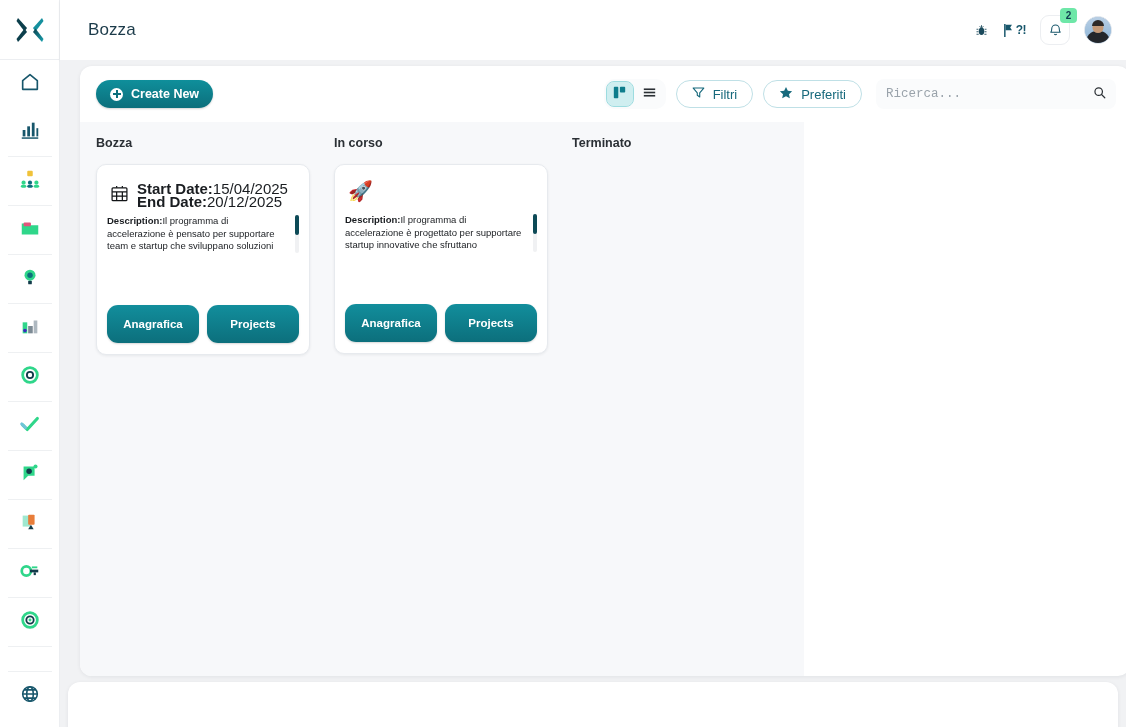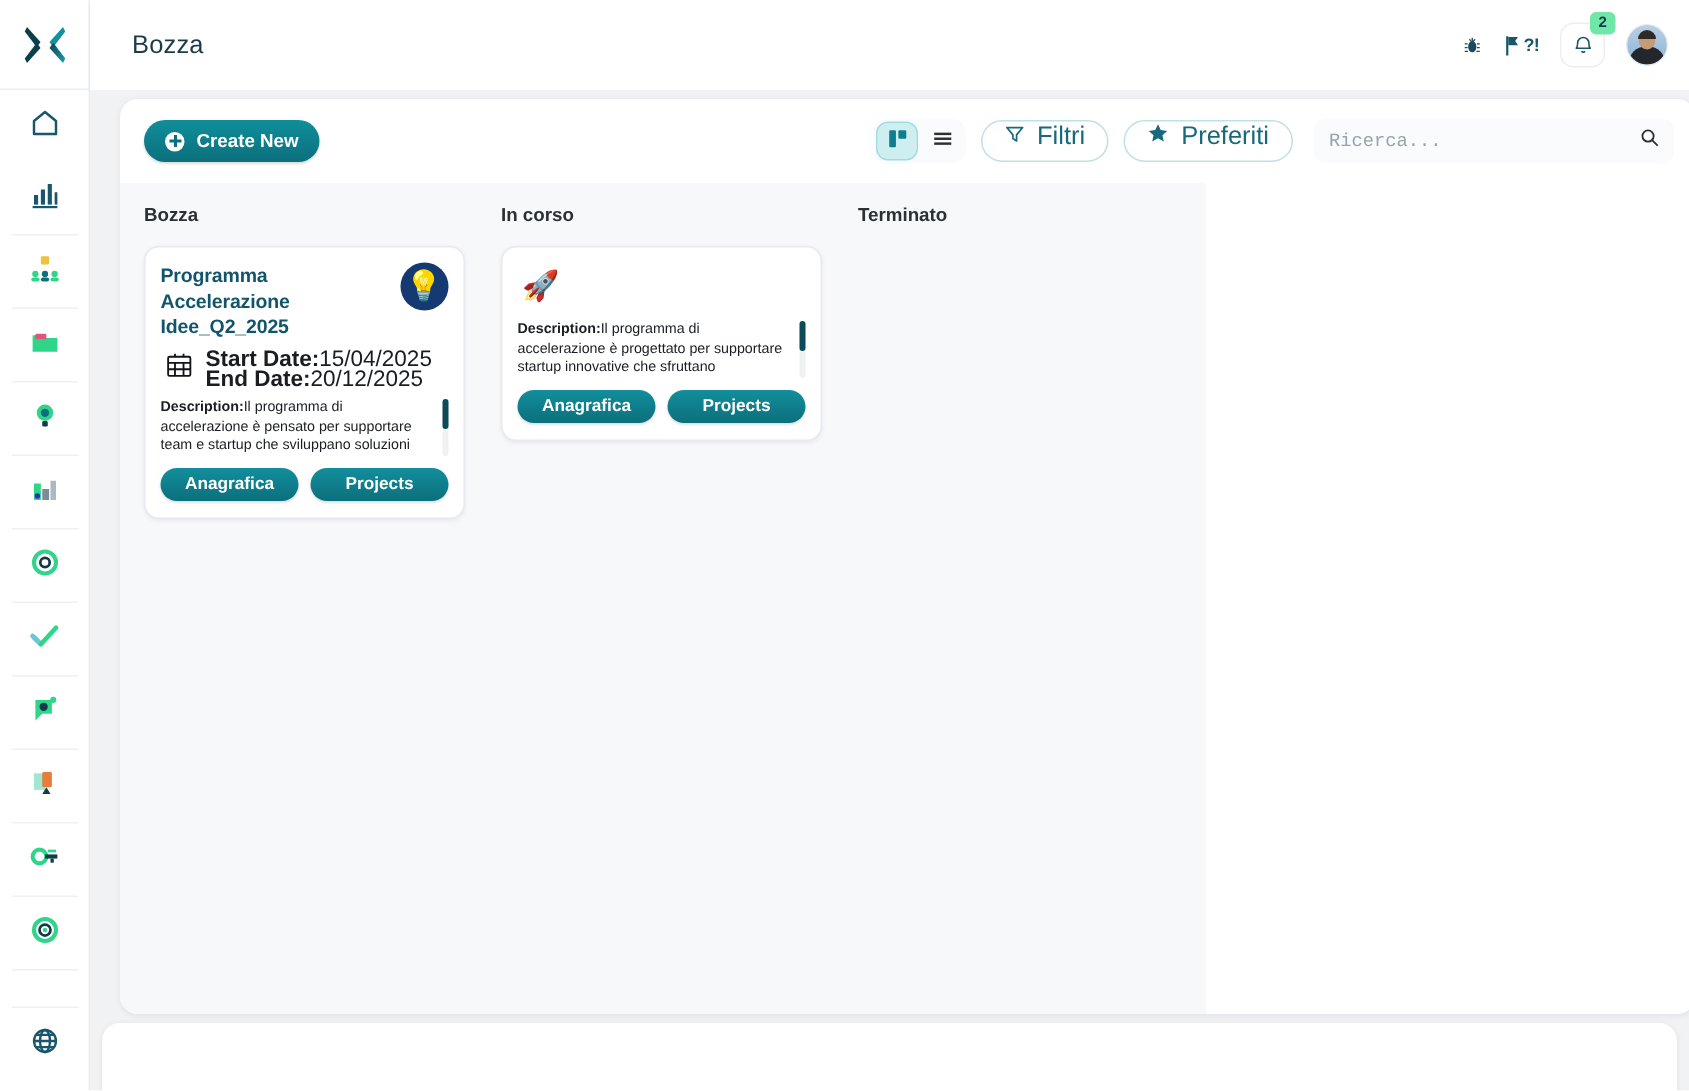--- a/index.html
+++ b/index.html
@@ -106,23 +106,23 @@
     display: flex; align-items: center; gap: 4px; background: #fafbfc;
     border-radius: 10px; padding: 3px;
   }
   .view-btn {
     width: 26px; height: 24px; border-radius: 7px; display: flex; align-items: center;
     justify-content: center; cursor: pointer; background: transparent; border: none;
   }
   .view-btn.active { background: #cfeef0; outline: 1px solid #9ddce0; }
 
   .pill {
-    display: flex; align-items: flex-start; gap: 8px; height: 28px; padding: 0 15px;
+    display: flex; align-items: center; gap: 8px; height: 28px; padding: 0 15px;
     border-radius: 16px; border: 1px solid #bfe0e6; background: #fff; cursor: pointer;
-    color: #17697c; font-size: 17px; font-family: inherit; white-space: nowrap;
+    color: #17697c; font-size: 13px; font-family: inherit; white-space: nowrap;
   }
   .search-wrap {
     display: flex; align-items: center; height: 30px; width: 240px; border-radius: 8px;
     background: #fafbfc; padding: 0 10px; margin-left: 4px;
   }
   .search-wrap input {
     flex: 1; border: none; outline: none; background: transparent; font-size: 12.5px;
     color: #0369a1; font-family: Liberation Mono, monospace;
   }
   .search-wrap input::placeholder { color: #9aa3ab; }
@@ -175,24 +175,25 @@
     position: absolute; right: 0; top: 0; width: 4px; height: 38px;
     background: #f0f1f3; border-radius: 2px;
   }
   .desc-scroll-thumb {
     position: absolute; right: 0; top: 0; width: 4px; height: 20px;
     background: #0d4a57; border-radius: 2px; cursor: pointer;
   }
 
   .card-actions { display: flex; gap: 8px; margin-top: 8px; }
   .card-btn {
-    flex: 1; height: 22px; border-radius: 11px; border: none; cursor: pointer;
+    flex: 1; height: 38px; border-radius: 11px; border: none; cursor: pointer;
     background: linear-gradient(180deg,#128e9c 0%,#0c6f7c 100%);
     color: #fff; font-size: 11.5px; font-weight: 700; font-family: inherit;
     box-shadow: 0 1px 2px rgba(0,0,0,.16);
+    margin-top: 44px;
   }
 </style>
 </head>
 <body>
 
 <div class="app">
 
   <div class="sidebar">
     <div class="logo-cell">
       <svg width="30" height="30" viewBox="0 0 30 30" aria-hidden="true">
@@ -473,24 +474,20 @@
       </div>
 
       <div class="board">
         <div class="col-bgwrap"></div>
         <div class="columns">
 
           <div class="column">
             <div class="col-title">Bozza</div>
 
             <div class="card">
-              <div class="card-head">
-                <div class="card-title">Programma Accelerazione Idee_Q2_2025</div>
-                <div class="card-emoji emoji-bulb">💡</div>
-              </div>
 
               <div class="dates-row">
                 <span class="cal-icon">
                   <svg width="19" height="19" viewBox="0 0 20 20" fill="none" stroke="#121417" stroke-width="1.3">
                     <rect x="2.2" y="4" width="15.6" height="13.5" rx="1"></rect>
                     <path d="M2.2 8.3 h15.6 M7 4 v-2 M13 4 v-2 M7 8.3 v9.2 M13 8.3 v9.2 M2.2 12.8 h15.6"></path>
                   </svg>
                 </span>
                 <div>
                   <div class="dates-text">

